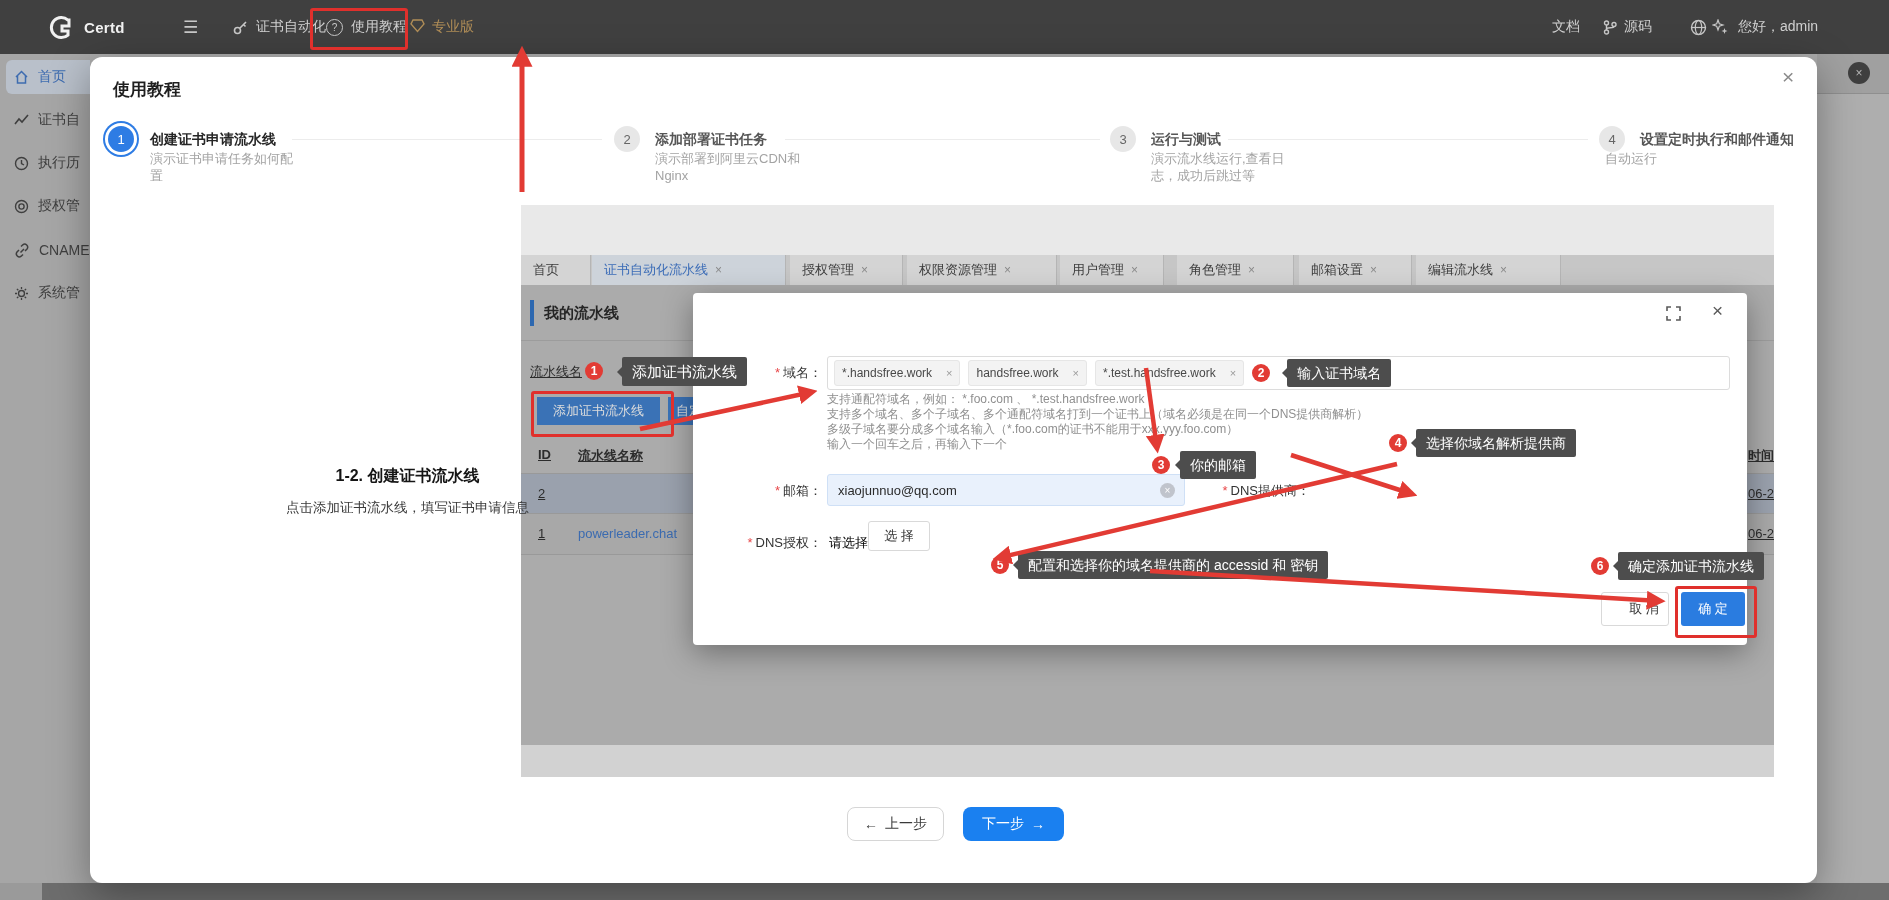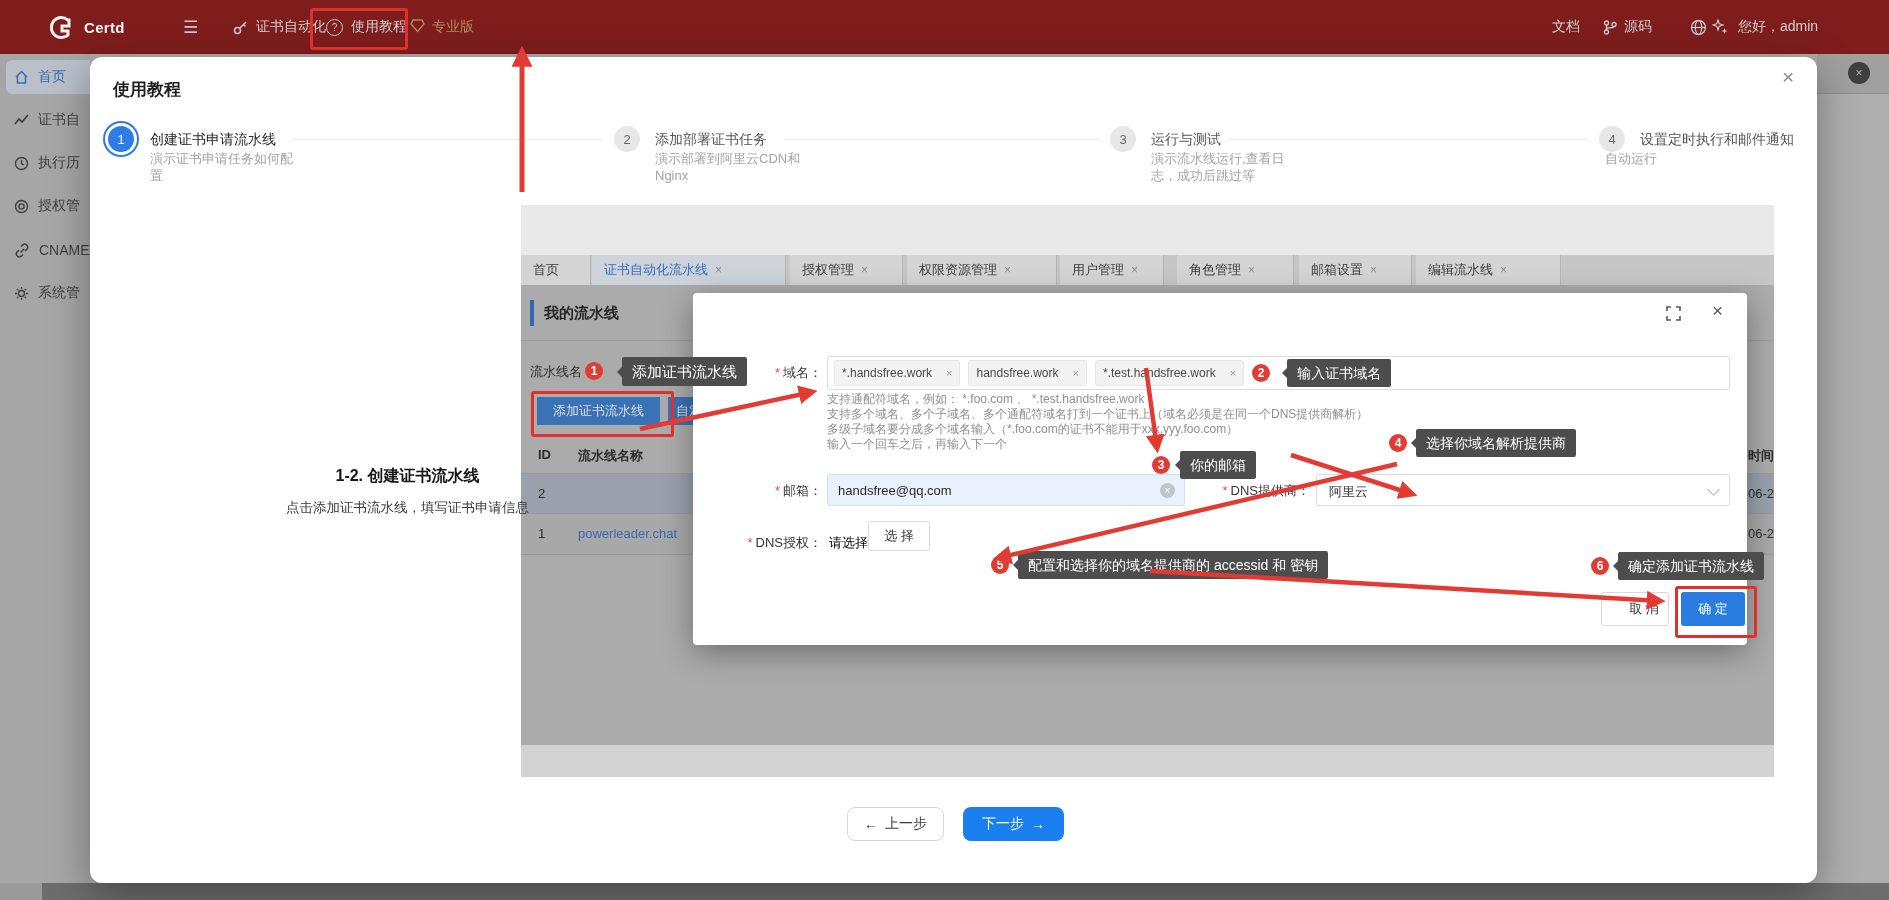--- a/index.html
+++ b/index.html
@@ -1,62 +1,62 @@
 <!DOCTYPE html>
 <html><head>
 <meta charset="utf-8">
 <style>
   html,body{margin:0;padding:0;background:#555;}
   #screen{position:relative;width:1889px;height:900px;overflow:hidden;
     font-family:"Liberation Sans","DejaVu Sans",sans-serif;background:#ababab;}
   .abs{position:absolute;}
   
-  .navbar{left:0;top:0;width:1889px;height:54px;background:#7f1d1d;color:#d6d6d6;font-size:14px;}
+  .navbar{left:0;top:0;width:1889px;height:54px;background:#404040;color:#d6d6d6;font-size:14px;}
   .nav-item{position:absolute;top:0;height:54px;display:flex;align-items:center;color:#d0d0d0;}
   .brand{color:#f2f2f2;font-weight:bold;font-size:15px;letter-spacing:.3px;}
   .goldtxt{color:#b08d57;}
   .navicon{color:#c8c8c8;display:inline-flex;}
   .redbox{border:3px solid #e0302c;border-radius:3px;z-index:45;pointer-events:none;}
   
   .sidebar{left:0;top:54px;width:90px;height:829px;background:#a6a6a6;overflow:hidden;}
   .side-item{position:absolute;left:14px;height:30px;display:flex;align-items:center;gap:9px;
     font-size:14px;color:#3f3f3f;white-space:nowrap;}
   .side-item.active{color:#3e6cb0;}
   .side-pill{position:absolute;left:6px;width:120px;height:34px;background:#b9c0ca;border-radius:6px;}
   
   .modal{left:90px;top:57px;width:1727px;height:826px;background:#fff;border-radius:12px;
     box-shadow:0 12px 40px rgba(0,0,0,.35);z-index:10;}
   .m-title{font-size:17px;font-weight:bold;color:#1f1f1f;}
   .m-close{font-size:21px;color:#8a8a8a;line-height:1;}
   .step-circle{width:26px;height:26px;border-radius:50%;display:flex;align-items:center;
     justify-content:center;font-size:13px;}
   .step-circle.on{background:#2e7ce4;color:#fff;box-shadow:0 0 0 3px #fff,0 0 0 5px #2e7ce4;}
   .step-circle.off{background:#e7e7e7;color:#666;}
-  .step-title{font-size:14px;white-space:nowrap;}
+  .step-title{font-size:14px;white-space:nowrap;font-weight:bold;}
   .st-on{color:#262626;}
   .st-off{color:#565656;}
   .step-desc{font-size:13px;color:#a3a3a3;line-height:17px;}
   .connector{height:1px;background:#ececec;}
   .left-head{font-size:16px;font-weight:bold;color:#151515;text-align:center;}
   .left-desc{font-size:13.5px;color:#3a3a3a;text-align:center;}
   .wiz-btn{height:34px;border-radius:8px;display:flex;align-items:center;justify-content:center;
     gap:7px;font-size:14px;box-sizing:border-box;}
   .wiz-prev{background:#fff;border:1px solid #d6d6d6;color:#3a3a3a;}
   .wiz-next{background:#1a80f0;color:#fff;}
   
   .shot{left:521px;top:205px;width:1253px;height:572px;overflow:hidden;z-index:11;}
   .tab{position:absolute;top:0;height:30px;display:flex;align-items:center;gap:7px;
     background:#d4d4d4;border-right:1px solid #b5b5b5;font-size:13px;color:#3d3d3d;
     padding:0 12px;box-sizing:border-box;white-space:nowrap;}
   .tab.active{background:#cdd3da;color:#3b6cb7;}
   .tab-x{color:#8a8a8a;font-size:12px;}
   .blue-btn-dim{background:#3a72b6;color:#dcdcdc;font-size:13px;display:flex;align-items:center;
     justify-content:center;overflow:hidden;white-space:nowrap;}
   .link-dim{color:#3b6bb0;font-size:13px;white-space:nowrap;}
-  .cell{font-size:13px;color:#2c2c2c;white-space:nowrap;}
+  .cell{font-size:13px;color:#2c2c2c;white-space:nowrap;text-decoration:underline;}
   
   .idialog{left:693px;top:293px;width:1054px;height:352px;background:#fff;border-radius:4px;
     box-shadow:0 8px 30px rgba(0,0,0,.35);z-index:20;}
   .flabel{position:absolute;text-align:right;font-size:13px;color:#333;white-space:nowrap;}
   .req{color:#e84749;margin-right:3px;}
   .dlg-input{position:absolute;border:1px solid #dcdcdc;border-radius:3px;background:#fff;
     box-sizing:border-box;}
   .chip{display:inline-flex;align-items:center;gap:14px;background:#f3f3f3;border:1px solid #e6e6e6;
     border-radius:3px;height:24px;padding:0 7px;font-size:12px;color:#484848;white-space:nowrap;}
   .chip-x{color:#9a9a9a;font-size:11px;}
@@ -315,30 +315,26 @@
   </div>
   <div class="abs help" style="left:827px;top:392px;z-index:21;">支持通配符域名，例如： *.foo.com 、 *.test.handsfree.work</div>
   <div class="abs help" style="left:827px;top:407px;z-index:21;">支持多个域名、多个子域名、多个通配符域名打到一个证书上（域名必须是在同一个DNS提供商解析）</div>
   <div class="abs help" style="left:827px;top:422px;z-index:21;">多级子域名要分成多个域名输入（*.foo.com的证书不能用于xxx.yyy.foo.com）</div>
   <div class="abs help" style="left:827px;top:437px;z-index:21;">输入一个回车之后，再输入下一个</div>
 
   <div class="flabel" style="left:700px;top:482px;width:122px;z-index:21;">
     <span class="req">*</span><span>邮箱：</span>
   </div>
   <div class="dlg-input" style="left:827px;top:474px;width:358px;height:32px;background:#e9f1fc;border-color:#cfe0f6;z-index:21;">
-    <span class="abs" style="left:10px;top:8px;font-size:13px;color:#2b2b2b;">handsfree@qq.com</span>
+    <span class="abs" style="left:10px;top:8px;font-size:13px;color:#2b2b2b;">xiaojunnuo@qq.com</span>
     <span class="clear-x" style="left:332px;top:8px;">×</span>
   </div>
 
   <div class="flabel" style="left:1195px;top:482px;width:115px;z-index:21;">
     <span class="req">*</span><span>DNS提供商：</span>
-  </div>
-  <div class="dlg-input" style="left:1316px;top:474px;width:414px;height:32px;z-index:21;">
-    <span class="abs" style="left:12px;top:8px;font-size:13px;color:#333;">阿里云</span>
-    <span class="chev abs" style="left:392px;top:10px;"></span>
   </div>
 
   <div class="flabel" style="left:700px;top:534px;width:122px;z-index:21;">
     <span class="req">*</span><span>DNS授权：</span>
   </div>
   <div class="abs" style="left:829px;top:534px;font-size:13px;color:#000000;z-index:21;">请选择</div>
   <div class="dlg-btn btn-plain" style="left:868px;top:521px;width:62px;height:30px;z-index:21;">选 择</div>
 
   <div class="dlg-btn btn-plain" style="left:1601px;top:592px;width:68px;height:34px;z-index:21;padding-left:18px;">取 消</div>
   <div class="dlg-btn btn-blue" style="left:1681px;top:592px;width:64px;height:34px;z-index:21;">确 定</div>

